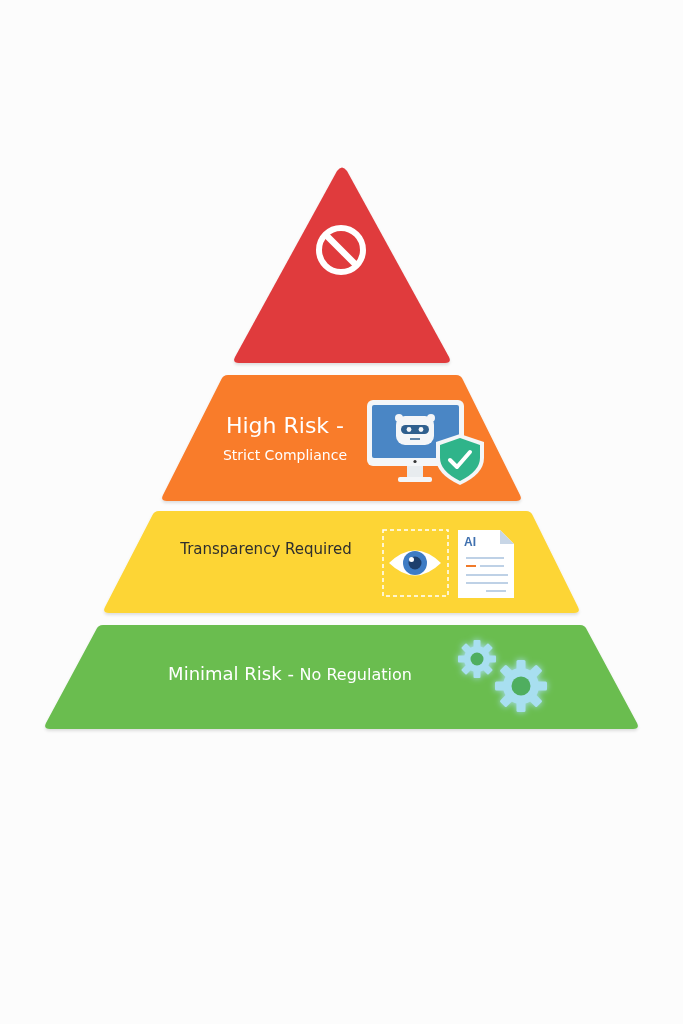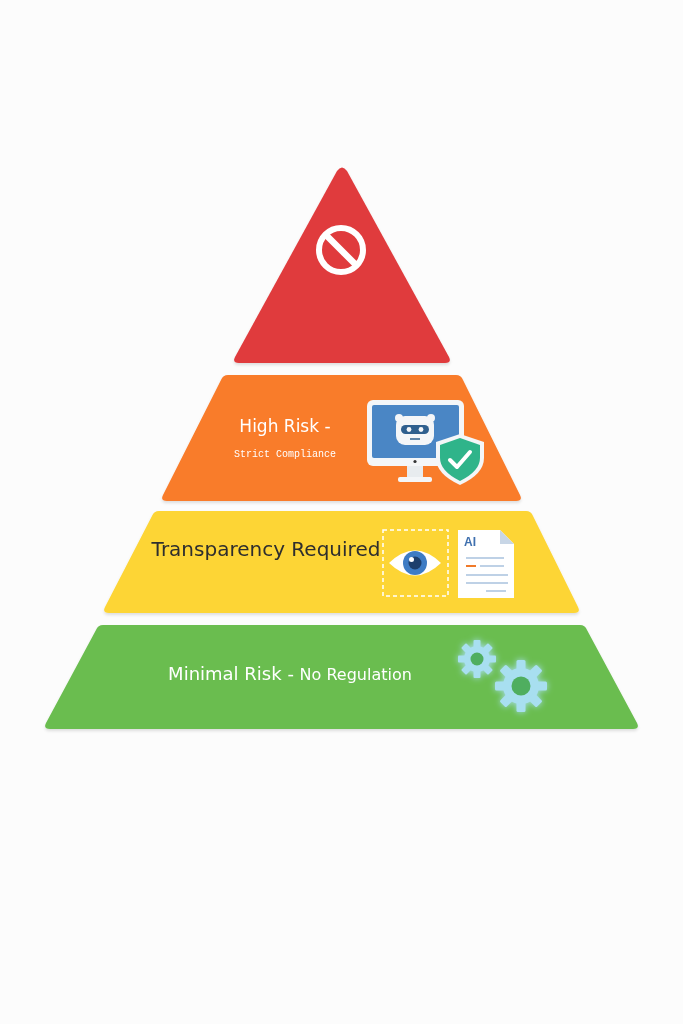--- a/index.html
+++ b/index.html
@@ -14,25 +14,25 @@
   .layer-svg { position: absolute; left: 0; top: 0; }
   .label {
     position: absolute;
     text-align: center;
     line-height: 1.35;
     white-space: nowrap;
   }
   .t-red { left: 250px; top: 299px; width: 184px; color: #ffffff; font-size: 16.5px; }
   .t-red div { line-height: 28px; }
   .t-orange { left: 195px; top: 412px; width: 180px; color: #ffffff; }
-  .t-orange .l1 { font-size: 17px; line-height: 28px; }
-  .t-orange .l2 { font-size: 10px; line-height: 30px; font-family: Liberation Mono, monospace; }
+  .t-orange .l1 { font-size: 22px; line-height: 28px; }
+  .t-orange .l2 { font-size: 14px; line-height: 30px; }
   .t-yellow { left: 150px; top: 532px; width: 232px; color: #2e2e2e; }
   .t-yellow .l1 { font-size: 17px; line-height: 30px; font-weight: bold; }
-  .t-yellow .l2 { font-size: 20px; line-height: 34px; }
+  .t-yellow .l2 { font-size: 15px; line-height: 34px; }
   .t-green { left: 130px; top: 662px; width: 320px; color: #ffffff; text-align: center; }
   .t-green .main { font-size: 18px; }
   .t-green .sub { font-size: 16px; }
 </style>
 </head>
 <body>
 
 <div class="pyramid">
 
   <svg class="layer-svg" width="683" height="1024" viewBox="0 0 683 1024">

